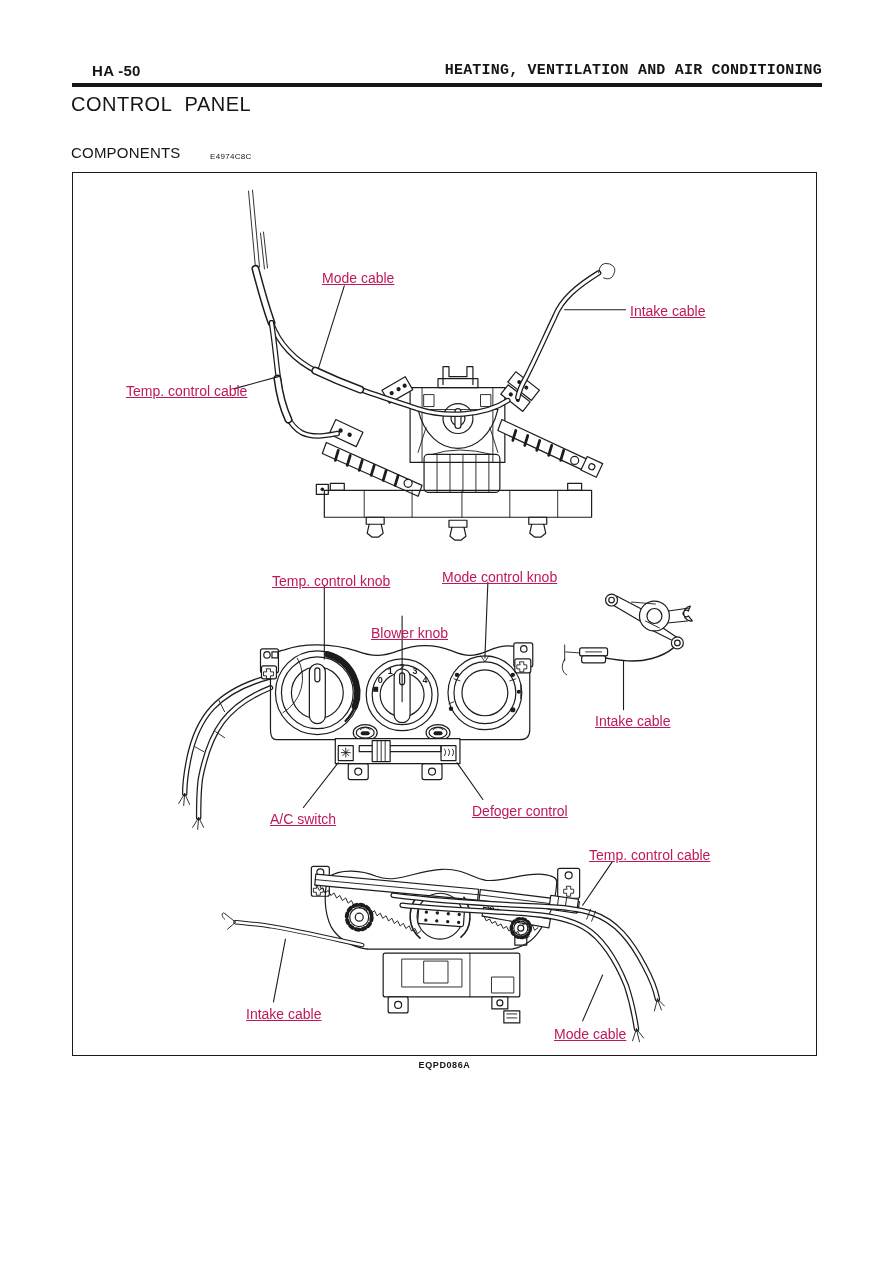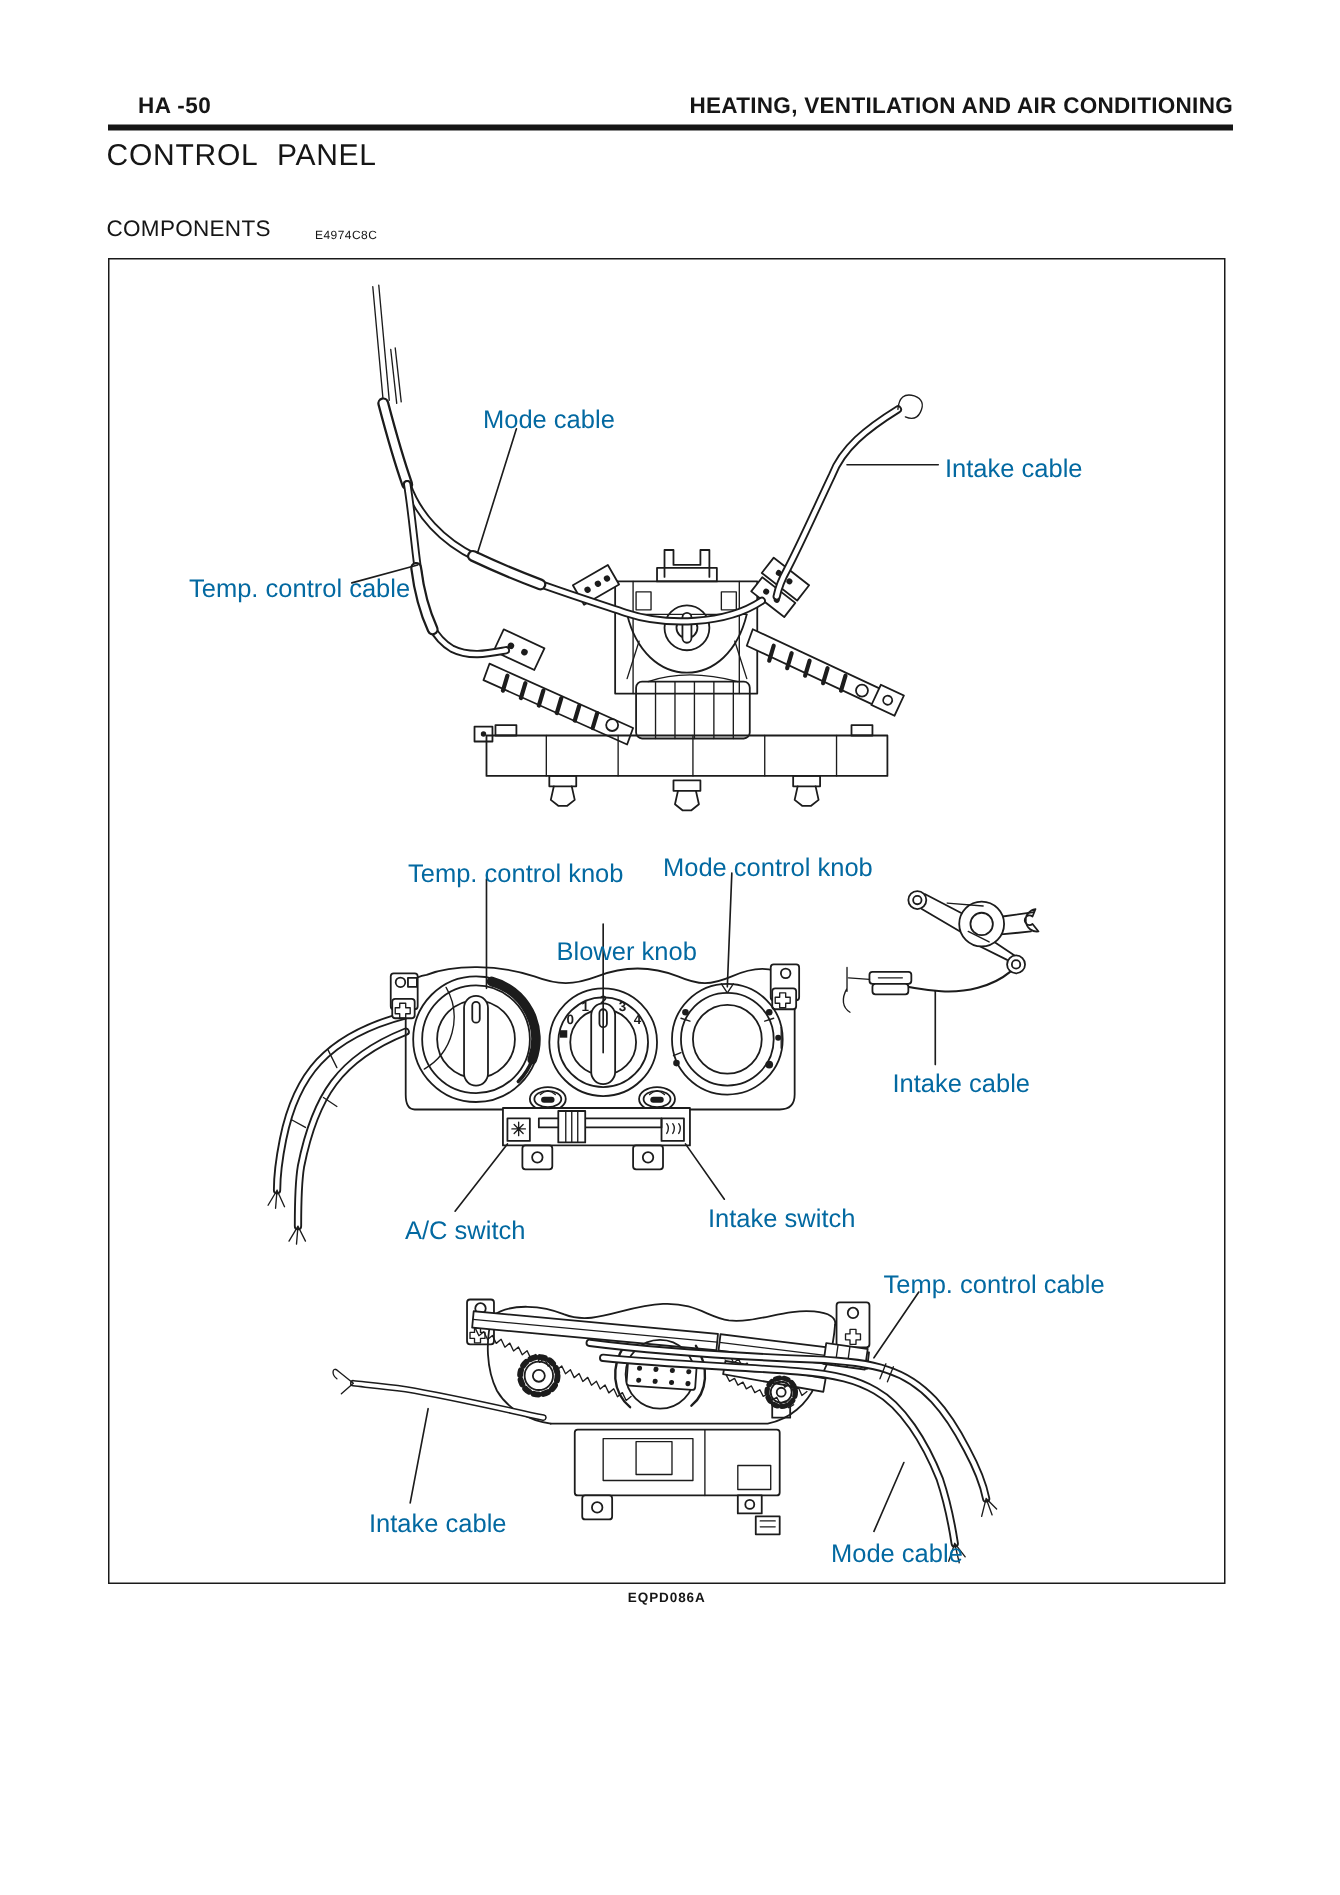--- a/index.html
+++ b/index.html
@@ -1,31 +1,31 @@
 <!DOCTYPE html>
 <html><head>
 <meta charset="utf-8">
 <style>
   html,body{margin:0;padding:0;}
   body{
     width:893px;height:1263px;position:relative;background:#ffffff;
     font-family:"Liberation Sans", sans-serif;color:#161616;overflow:hidden;
   }
   .hdr-left{position:absolute;left:72px;top:62px;font-size:15px;font-weight:bold;letter-spacing:.3px;margin-left:20px;}
-  .hdr-right{position:absolute;right:71px;top:62px;font-size:15px;font-weight:bold;letter-spacing:.2px;}
+  .hdr-right{position:absolute;right:71px;top:62px;font-size:15px;font-weight:bold;letter-spacing:.2px;font-family:Liberation Mono, monospace;}
   .hdr-rule{position:absolute;left:72px;top:83px;width:750px;height:4px;background:#161616;}
   .sec-title{position:absolute;left:71px;top:93px;font-size:20px;font-weight:normal;letter-spacing:.5px;word-spacing:7px;}
   .sub-title{position:absolute;left:71px;top:144px;font-size:15px;font-weight:normal;letter-spacing:.2px;}
   .sub-code{position:absolute;left:210px;top:152px;font-size:8px;letter-spacing:.3px;}
   .figure-box{
     position:absolute;left:72px;top:172px;width:745px;height:884px;
     border:1.5px solid #1a1a1a;box-sizing:border-box;background:#fff;
   }
   .figure-box svg{position:absolute;left:0;top:0;width:100%;height:100%;}
-  .fig-label{position:absolute;font-size:17px;white-space:nowrap;color:#0369a1;}
+  .fig-label{position:absolute;font-size:14px;white-space:nowrap;color:#be185d;text-decoration:underline;}
   .fig-code{position:absolute;left:72px;top:1060px;width:745px;text-align:center;font-size:9px;font-weight:600;letter-spacing:.6px;}
   
   .art path,.art rect,.art circle,.art ellipse,.art polygon,.art line{
     fill:none;stroke:#1c1c1c;stroke-width:1.2;stroke-linecap:round;stroke-linejoin:round;
   }
   .art .wfill{fill:#ffffff;}
   .art .dk{fill:#1c1c1c;stroke:none;}
   .art .hatch{stroke-width:2.8;}
   .art .tube-b{stroke-width:5.5;}
   .art .tube-b2{stroke-width:8;}
@@ -369,20 +369,20 @@
 
   <span class="fig-label" style="left:249px;top:97px">Mode cable</span>
   <span class="fig-label" style="left:557px;top:130px">Intake cable</span>
   <span class="fig-label" style="left:53px;top:210px">Temp. control cable</span>
 
   <span class="fig-label" style="left:199px;top:400px">Temp. control knob</span>
   <span class="fig-label" style="left:369px;top:396px">Mode control knob</span>
   <span class="fig-label" style="left:298px;top:452px">Blower knob</span>
   <span class="fig-label" style="left:522px;top:540px">Intake cable</span>
   <span class="fig-label" style="left:197px;top:638px">A/C switch</span>
-  <span class="fig-label" style="left:399px;top:630px">Intake switch</span>
+  <span class="fig-label" style="left:399px;top:630px">Defoger control</span>
 
   <span class="fig-label" style="left:516px;top:674px">Temp. control cable</span>
   <span class="fig-label" style="left:173px;top:833px">Intake cable</span>
   <span class="fig-label" style="left:481px;top:853px">Mode cable</span>
 </div>
 
 <div class="fig-code">EQPD086A</div>
 
 </body></html>

